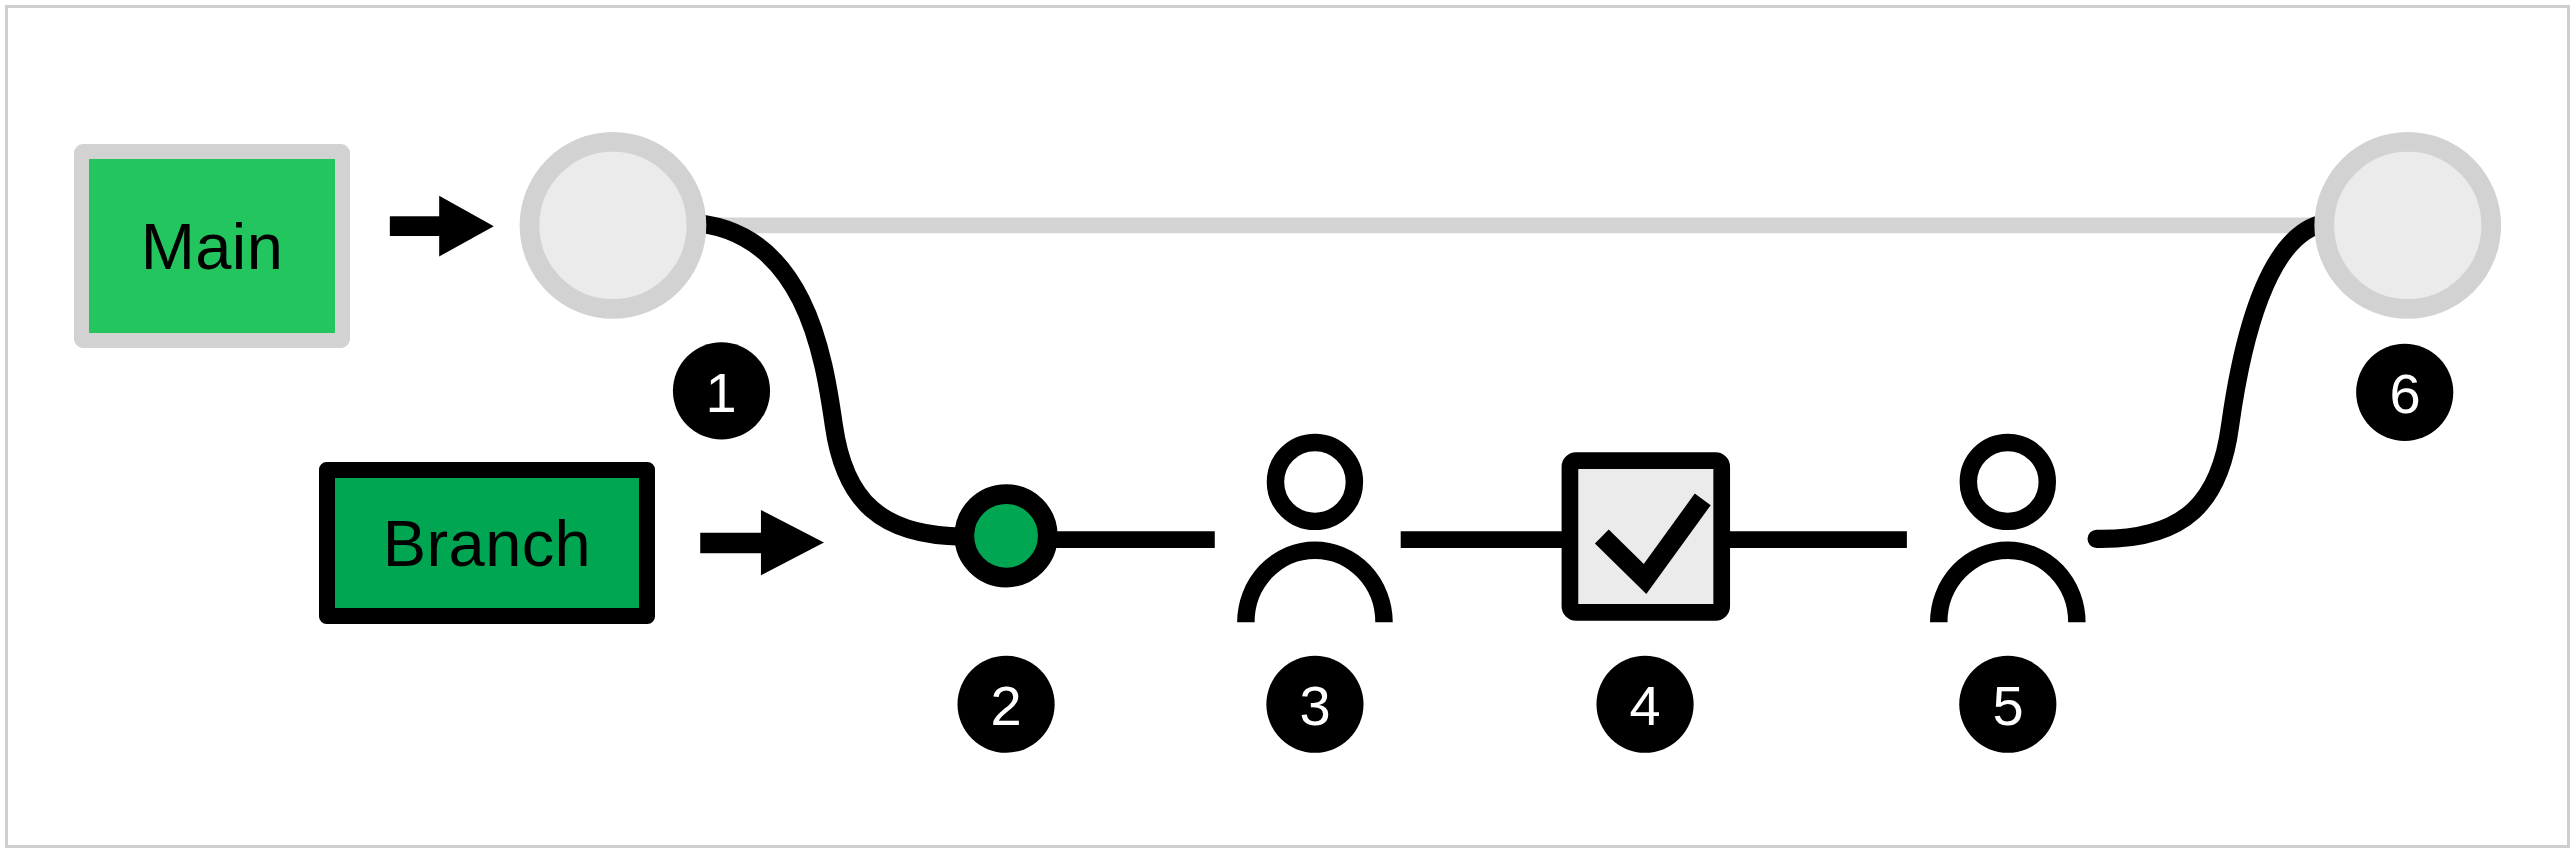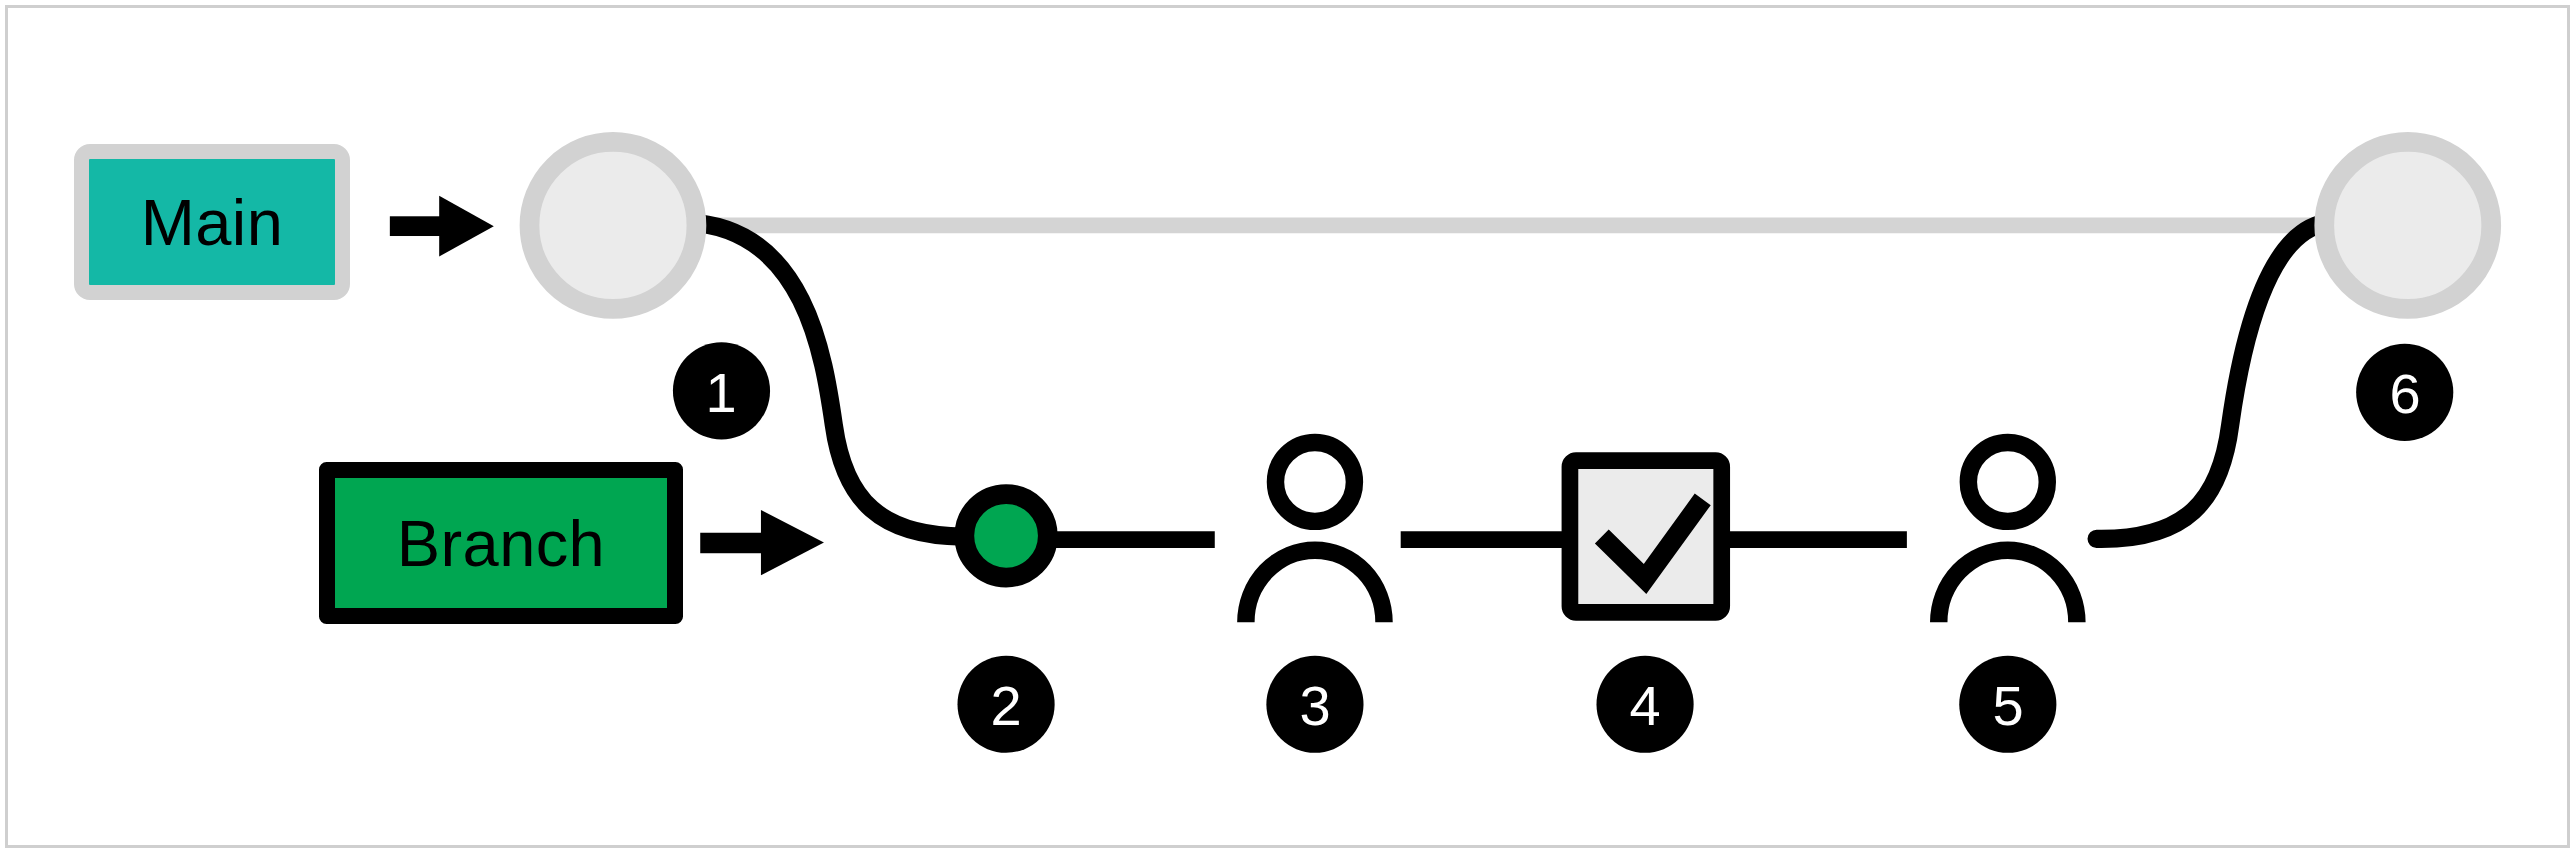--- a/index.html
+++ b/index.html
@@ -41,30 +41,30 @@
     align-items: center;
     justify-content: center;
     font-family: "Liberation Sans", sans-serif;
     color: #000000;
     letter-spacing: 0.4px;
   }
   #main-box {
     left: 74px;
     top: 144px;
     width: 276px;
-    height: 156px;
-    background: #14b8a6;
+    height: 204px;
+    background: #22c55e;
     border: 15px solid #d2d2d2;
-    border-radius: 16px;
+    border-radius: 9px;
     font-size: 65px;
   }
   #branch-box {
     left: 319px;
     top: 462px;
-    width: 364px;
+    width: 336px;
     height: 162px;
     background: #00a651;
     border: 16.7px solid #000000;
     border-radius: 7.6px;
     font-size: 65px;
   }
   .badge-num {
     position: absolute;
     color: #ffffff;
     font-family: "Liberation Sans", sans-serif;

